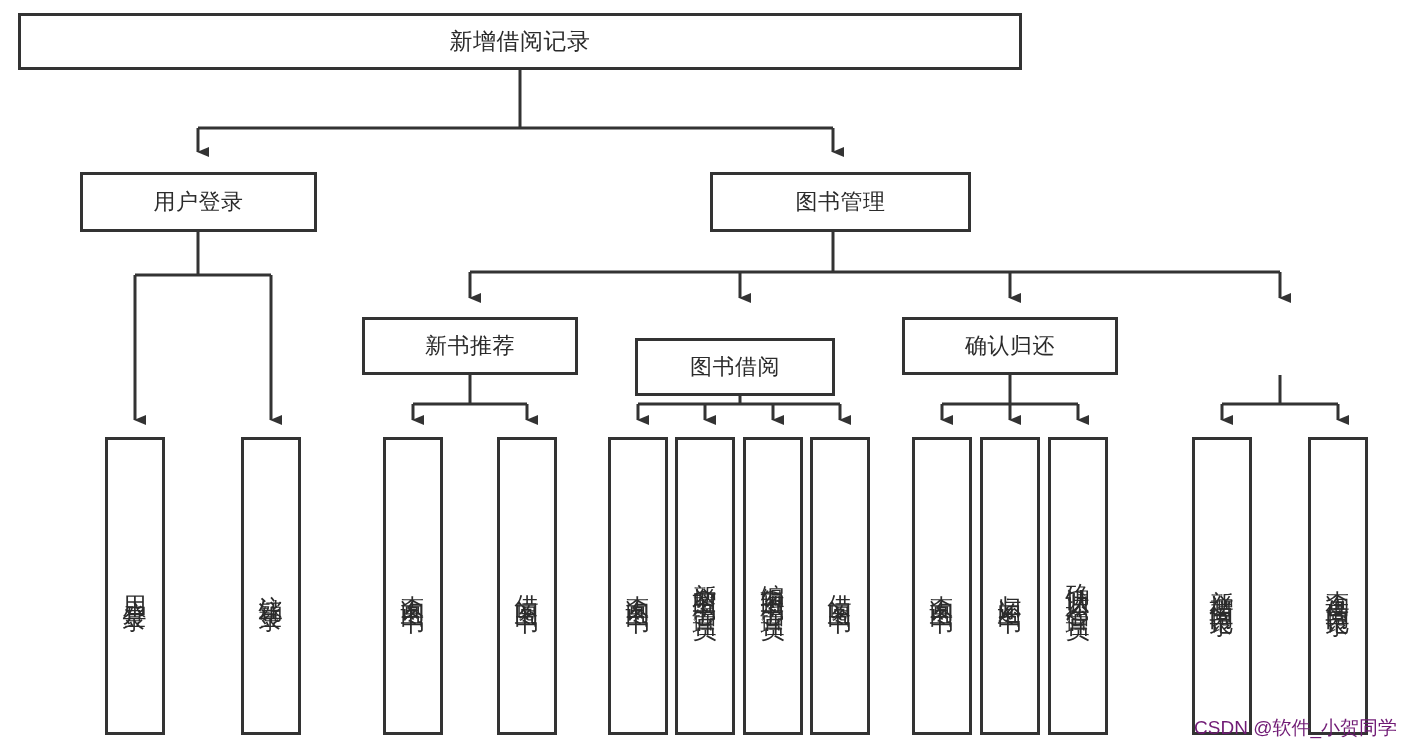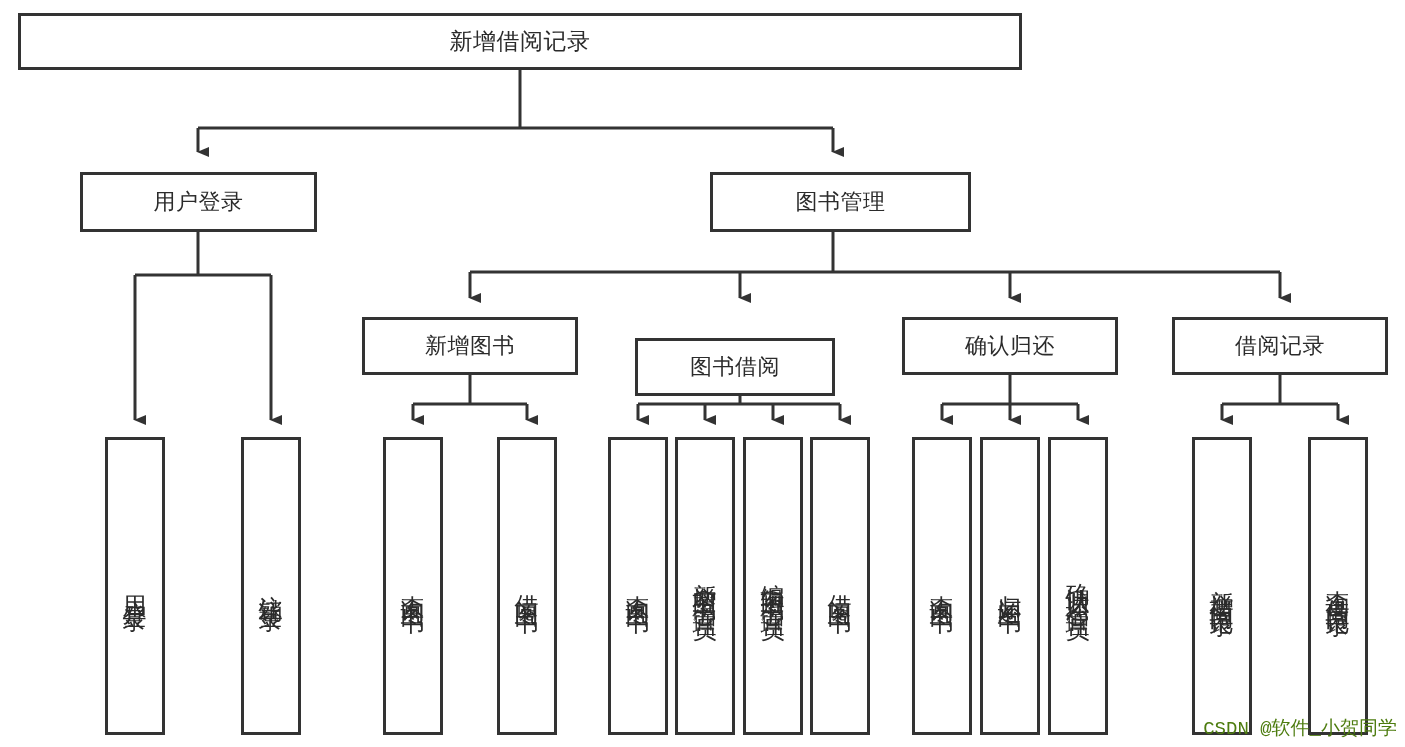--- a/index.html
+++ b/index.html
@@ -53,24 +53,24 @@
     -webkit-text-orientation:upright;
   }
   
   .v-node{align-items:center;}
 
   #watermark{
     position:absolute;
     right:8px;
     bottom:6px;
     font-size:19px;
-    color:#4d7c0f;
+    color:#701a75;
     z-index:5;
     white-space:nowrap;
-    font-family:Liberation Mono, monospace;
+    font-family:Liberation Sans, sans-serif;
   }
 </style>
 </head>
 <body>
 
 <div id="canvas">
 
   <svg class="svg-layer" viewBox="0 0 1405 747" xmlns="http://www.w3.org/2000/svg">
     <defs>
       <marker id="arrowhead" markerWidth="10" markerHeight="12" refX="5" refY="11" orient="auto" markerUnits="userSpaceOnUse">
@@ -126,30 +126,27 @@
   </div>
 
   <div class="node h-node" style="left:80px;top:172px;width:237px;height:60px;">
     <span class="label">用户登录</span>
   </div>
   <div class="node h-node" style="left:710px;top:172px;width:261px;height:60px;">
     <span class="label">图书管理</span>
   </div>
 
   <div class="node h-node" style="left:362px;top:317px;width:216px;height:58px;">
-    <span class="label">新增图书</span>
+    <span class="label">新书推荐</span>
   </div>
   <div class="node h-node" style="left:635px;top:317px;width:200px;height:58px;margin-top:21px;">
     <span class="label">图书借阅</span>
   </div>
   <div class="node h-node" style="left:902px;top:317px;width:216px;height:58px;">
     <span class="label">确认归还</span>
-  </div>
-  <div class="node h-node" style="left:1172px;top:317px;width:216px;height:58px;">
-    <span class="label">借阅记录</span>
   </div>
 
   <div class="node v-node" style="left:105px;top:437px;width:60px;height:298px;">
     <span class="label">用户登录</span>
   </div>
   <div class="node v-node" style="left:241px;top:437px;width:60px;height:298px;">
     <span class="label">注销登录</span>
   </div>
 
   <div class="node v-node" style="left:383px;top:437px;width:60px;height:298px;">

